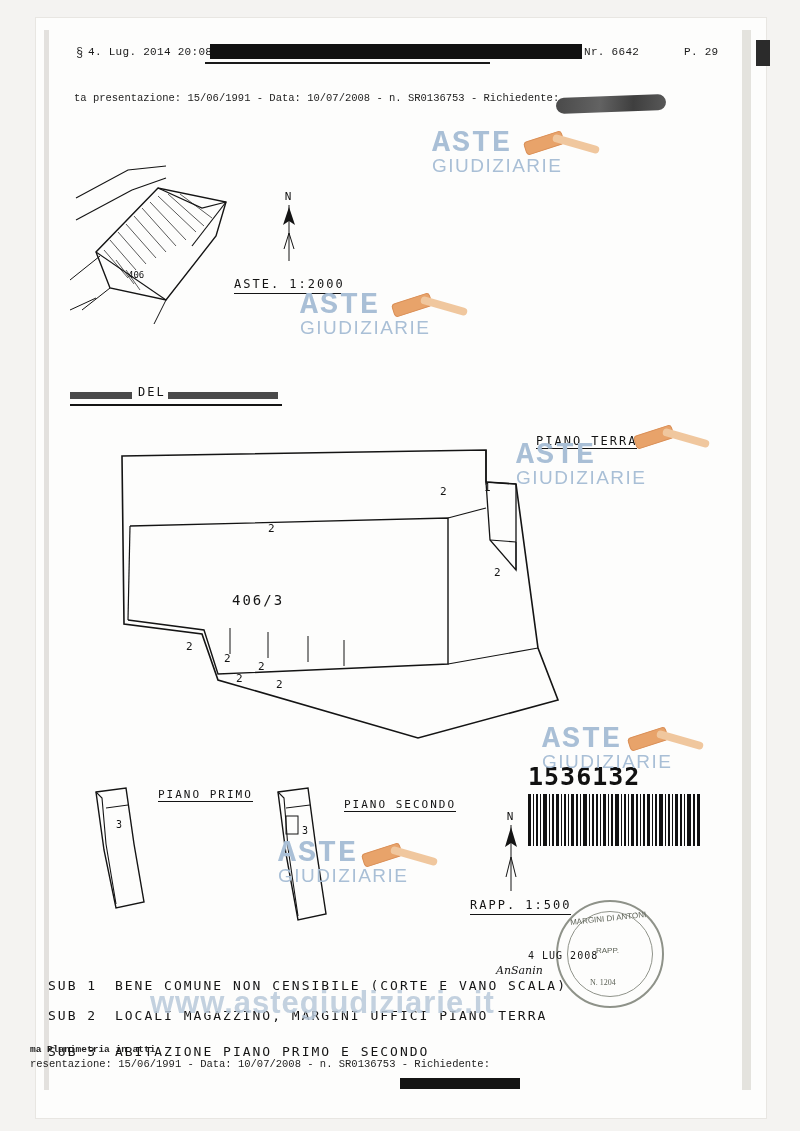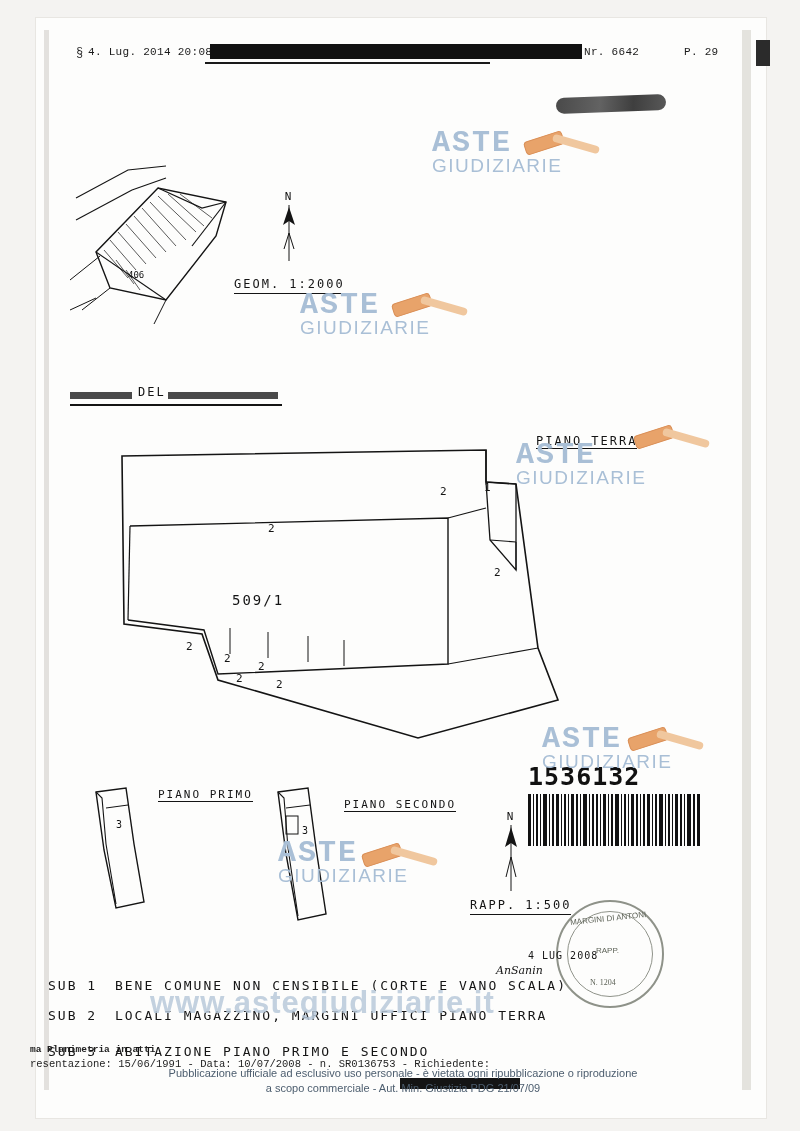--- a/index.html
+++ b/index.html
@@ -140,20 +140,21 @@
   <div class="hdr">
     <span class="tick">§</span>
     <span class="date">4. Lug. 2014 20:08</span>
     <span class="blackbar"></span>
     <span class="nr">Nr. 6642</span>
     <span class="pg">P.  29</span>
     <span class="rblock"></span>
   </div>
   <div class="hdr-underline"></div>
 
+  <div class="pres">ta presentazione: 15/06/1991 - Data: 10/07/2008 - n. SR0136753 - Richiedente:</div>
   <div class="smudge"></div>
 
 
   <div class="wm" style="left:432px;top:130px;">
     <div class="a1">ASTE</div>
     <div class="a2">GIUDIZIARIE</div>
   </div>
   <div class="gavel" style="left:524px;top:130px;">
     <div class="head" style="left:0;top:6px;"></div>
     <div class="handle" style="left:28px;top:10px;"></div>
@@ -190,21 +191,21 @@
 
   <div class="nsym" style="left:278px;top:190px;">
     <div style="font-size:11px;font-family:'DejaVu Sans Mono',monospace;color:#141414;text-align:center;width:20px;">N</div>
     <svg width="22" height="62" style="position:relative;">
       <path class="ln" stroke-width="1" d="M11,2 L11,58"></path>
       <path d="M11,4 L5,22 L11,18 L17,22 Z" fill="#141414"></path>
       <path class="ln" stroke-width="1" d="M11,30 L6,46 M11,30 L16,46"></path>
     </svg>
   </div>
 
-  <div class="hw" style="left:234px;top:277px;font-size:12px;border-bottom:1.5px solid #141414;padding-bottom:2px;">GEOM. 1:2000</div>
+  <div class="hw" style="left:234px;top:277px;font-size:12px;border-bottom:1.5px solid #141414;padding-bottom:2px;">ASTE. 1:2000</div>
 
   <div class="wm" style="left:300px;top:292px;">
     <div class="a1">ASTE</div>
     <div class="a2">GIUDIZIARIE</div>
   </div>
   <div class="gavel" style="left:392px;top:292px;">
     <div class="head" style="left:0;top:6px;"></div>
     <div class="handle" style="left:28px;top:10px;"></div>
   </div>
 
@@ -244,21 +245,21 @@
 
   <div class="hw" style="left:484px;top:481px;font-size:11px;">1</div>
   <div class="hw" style="left:440px;top:485px;font-size:11px;">2</div>
   <div class="hw" style="left:268px;top:522px;font-size:11px;">2</div>
   <div class="hw" style="left:494px;top:566px;font-size:11px;">2</div>
   <div class="hw" style="left:186px;top:640px;font-size:11px;">2</div>
   <div class="hw" style="left:224px;top:652px;font-size:11px;">2</div>
   <div class="hw" style="left:258px;top:660px;font-size:11px;">2</div>
   <div class="hw" style="left:236px;top:672px;font-size:11px;">2</div>
   <div class="hw" style="left:276px;top:678px;font-size:11px;">2</div>
-  <div class="hw" style="left:232px;top:592px;font-size:14px;">509/1</div>
+  <div class="hw" style="left:232px;top:592px;font-size:14px;">406/3</div>
 
   <div class="hw u" style="left:158px;top:788px;font-size:11px;">PIANO PRIMO</div>
   <svg style="left:82px;top:784px;" width="130" height="130" viewBox="0 0 130 130">
     <path class="ln" stroke-width="1.4" d="M14,8 L44,4 L52,60 L62,118 L34,124 L22,66 Z"></path>
     <path class="ln" stroke-width="1.1" d="M14,8 L20,14 L24,60 L34,120"></path>
     <path class="ln" stroke-width="1" d="M24,24 L46,21"></path>
     <text x="34" y="44" font-family="DejaVu Sans Mono, monospace" font-size="10" fill="#141414">3</text>
   </svg>
 
   <div class="hw u" style="left:344px;top:798px;font-size:11px;">PIANO SECONDO</div>
@@ -369,14 +370,13 @@
       <span>SUB 3</span>
       <span style="margin-left:8px;">ABITAZIONE PIANO PRIMO E SECONDO</span>
     </div>
   </div>
 
   <div class="wm-url">www.astegiudiziarie.it</div>
 
   <div class="foot-small">ma Planimetria in atti</div>
   <div class="footer">resentazione: 15/06/1991 - Data: 10/07/2008 - n. SR0136753 - Richiedente:</div>
   <div class="foot-black"></div>
-  <div class="disclaimer">Pubblicazione ufficiale ad esclusivo uso personale - è vietata ogni ripubblicazione o riproduzione a scopo commerciale - Aut. Min. Giustizia PDG 21/07/09</div>
 </div>
 
 </body></html>

